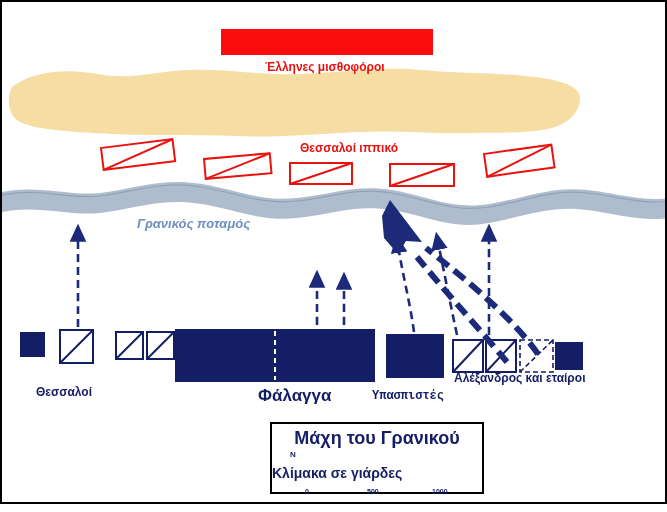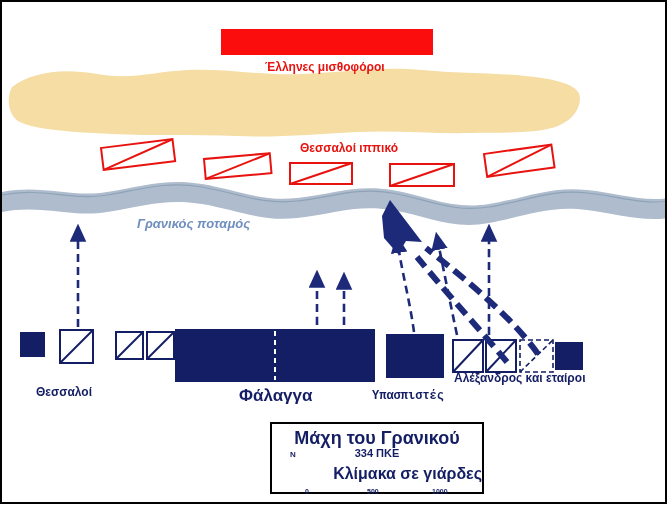--- a/index.html
+++ b/index.html
@@ -78,23 +78,23 @@
     text-align: center;
     color: #141e64;
     font-size: 11px;
     font-weight: bold;
   }
   .legend-scale-label {
     position: absolute;
     left: 0;
     top: 41px;
     width: 100%;
-    text-align: right;
-    color: #141e64;
-    font-size: 16px;
+    text-align: left;
+    color: #141e64;
+    font-size: 14px;
     font-weight: bold;
   }
   .scale-num {
     position: absolute;
     color: #141e64;
     font-size: 7px;
     font-weight: bold;
   }
   .north-n {
     position: absolute;
@@ -238,27 +238,26 @@
     <g>
       <rect x="303" y="478" width="66" height="5" fill="#141e64"></rect>
       <rect x="369" y="478" width="66" height="5" fill="#ffffff" stroke="#141e64" stroke-width="1"></rect>
     </g>
   </svg>
 
   <div class="lbl lbl-red" style="left:263px; top:58px;">Έλληνες μισθοφόροι</div>
   <div class="lbl lbl-red" style="left:298px; top:139px;">Θεσσαλοί ιππικό</div>
   <div class="lbl lbl-blue-lt" style="left:135px; top:214px;">Γρανικός ποταμός</div>
   <div class="lbl lbl-navy" style="left:34px; top:370px;margin-top:13px;">Θεσσαλοί</div>
-  <div class="lbl lbl-navy-big" style="left:237px; top:384px;">Φάλαγγα</div>
+  <div class="lbl lbl-navy-big" style="left:256px; top:384px;">Φάλαγγα</div>
   <div class="lbl lbl-navy" style="left:370px; top:387px;font-family:Liberation Mono, monospace;">Υπασπιστές</div>
   <div class="lbl lbl-navy" style="left:452px; top:369px;">Αλέξανδρος και εταίροι</div>
 
   <div class="legend-box">
     <div class="legend-title">Μάχη του Γρανικού</div>
-    <div class="legend-sub">334 ΠΚΕ</div>
     <div class="legend-scale-label">Κλίμακα σε γιάρδες</div>
     <div class="north-n">Ν</div>
     <div class="scale-num" style="left:33px; top:64px;">0</div>
     <div class="scale-num" style="left:95px; top:64px;">500</div>
     <div class="scale-num" style="left:160px; top:64px;">1000</div>
   </div>
 
 </div>
 
 </body></html>

